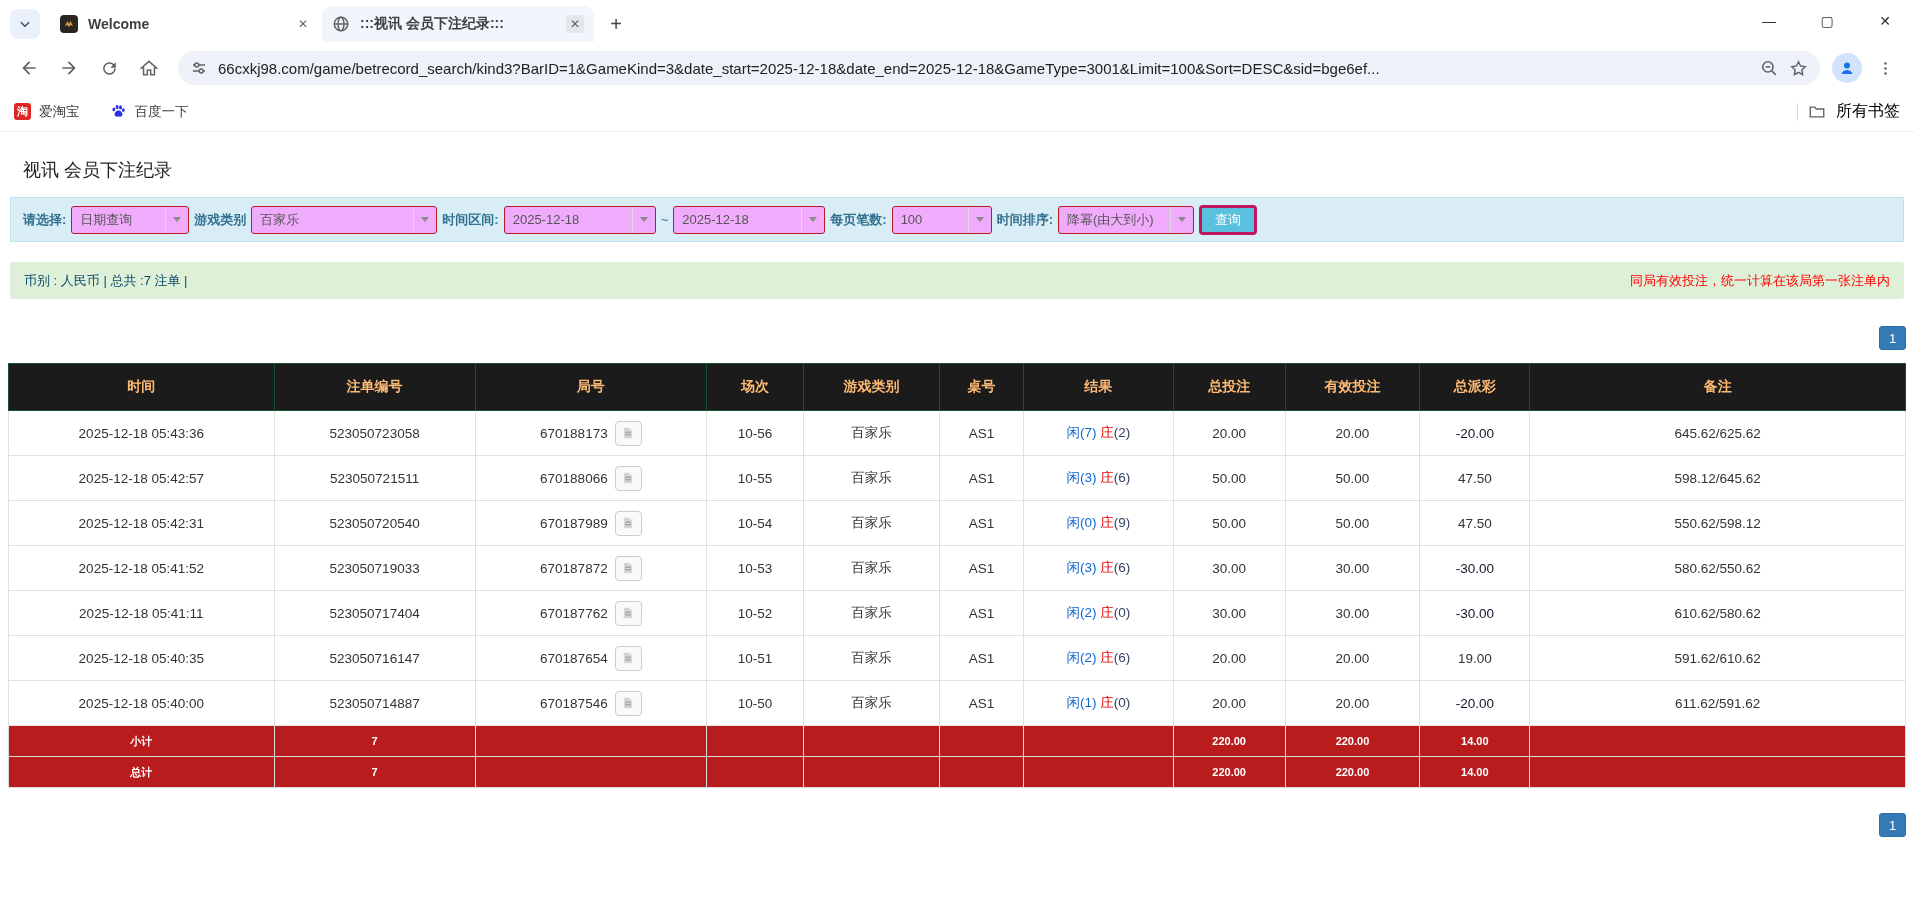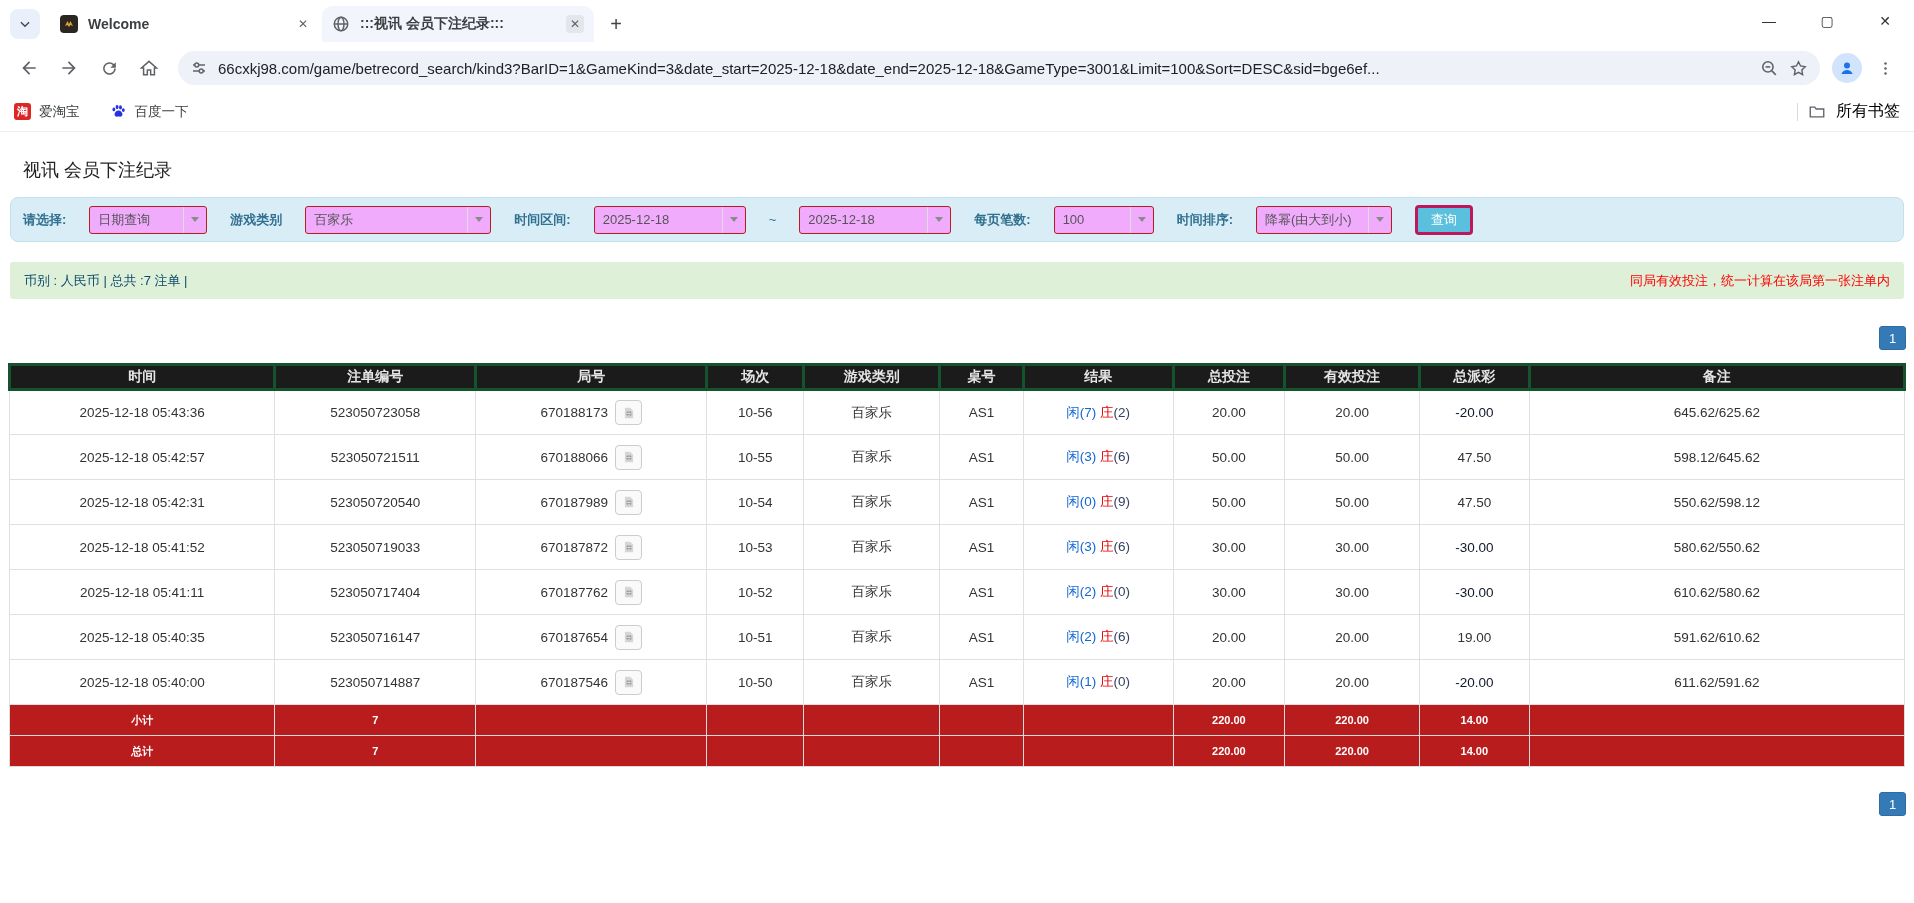--- a/index.html
+++ b/index.html
@@ -31,40 +31,40 @@
   .bookmarks { height:40px; display:flex; align-items:center; padding:0 14px; gap:30px; background:#fff; border-bottom:1px solid #ededed; }
   .bm-item { display:flex; align-items:center; gap:8px; font-size:13.5px; color:#3c4043; cursor:pointer; }
   .bm-right { margin-left:auto; display:flex; align-items:center; gap:10px; }
   .bm-divider { width:1px; height:18px; background:#d7dade; }
   .taobao-ic { width:17px; height:17px; background:#dd2726; border-radius:3px; color:#fff; font-size:11px; line-height:17px; text-align:center; font-weight:bold; }
 
   
   .page { background:#fff; }
   .page-title { font-size:18px; color:#222; font-weight:400; padding:26px 0 0 23px; }
 
-  .filter-panel { margin:15px 10px 0 10px; background:#d9edf7; border:1px solid #c3e0ef; border-radius:8px; height:45px; display:flex; align-items:center; padding:0 12px; gap:23px; }
+  .filter-panel { margin:15px 10px 0 10px; background:#d9edf7; border:1px solid #c3e0ef; border-radius:0; height:45px; display:flex; align-items:center; padding:0 12px; gap:5px; }
   .f-label { font-size:13px; font-weight:bold; color:#31708f; white-space:nowrap; }
   .f-select { background:#f0abfc; border:1px solid #b91c1c; border-radius:3px; height:28px; display:flex; align-items:stretch; cursor:pointer; }
   .f-select .val { padding:0 8px; font-size:13px; color:#555; display:flex; align-items:center; white-space:nowrap; flex:1; }
   .f-select .caret { width:23px; border-left:1px solid #ddd; display:flex; align-items:center; justify-content:center; }
   .caret-glyph { width:0; height:0; border-left:4px solid transparent; border-right:4px solid transparent; border-top:5px solid #8a8a8a; }
   .tilde { color:#31708f; font-size:13px; }
   .search-btn { background:#5bc0de; color:#fff; border:3px solid #be185d; border-radius:4px; height:30px; padding:0 13px; font-size:13px; cursor:pointer; }
 
   .summary-bar { margin:20px 10px 0 10px; background:#dff0d8; border-radius:3px; height:37px; display:flex; align-items:center; justify-content:space-between; padding:0 14px; }
   .summary-left { font-size:13px; color:#0c4a6e; }
   .summary-right { font-size:13px; color:#ff0000; }
 
   .pager-row { display:flex; justify-content:flex-end; padding-right:8px; }
   .pager-row.top { margin-top:27px; }
   .pager-row.bottom { margin-top:25px; }
   .page-btn { width:27px; height:24px; background:#337ab7; color:#fff; border:1px solid #2e6da4; border-radius:3px; font-size:13px; cursor:pointer; }
 
   .bet-table { margin:13px 8px 0 8px; width:calc(100% - 16px); border-collapse:collapse; table-layout:fixed; }
-  .bet-table th { background:#1b1b1b; color:#e5e5e5; font-size:14px; font-weight:bold; height:25px; border:3px solid #14532d; text-align:center; }
+  .bet-table th { background:#1b1b1b; color:#fdba74; font-size:14px; font-weight:bold; height:47px; border:1px solid #14532d; text-align:center; }
   .bet-table td { background:#fff; border:1px solid #e0e0e0; height:45px; text-align:center; font-size:13.5px; color:#333; }
   .bet-table tr.foot td { background:#b91c1c; color:#fff; height:31px; font-size:11px; font-weight:bold; border:1px solid #dcdcdc; }
   .link-blue { color:#1266d3; cursor:pointer; }
   .res-p { color:#1266d3; }
   .res-b { color:#e60000; }
   .res-bn { color:#33425f; }
   td.neg { color:#0f172a; }
   .round-wrap { display:flex; align-items:center; justify-content:center; gap:7px; }
   .media-btn { width:27px; height:25px; border:1px solid #ccc; border-radius:4px; background:#fafafa; display:flex; align-items:center; justify-content:center; cursor:pointer; }
 </style>

